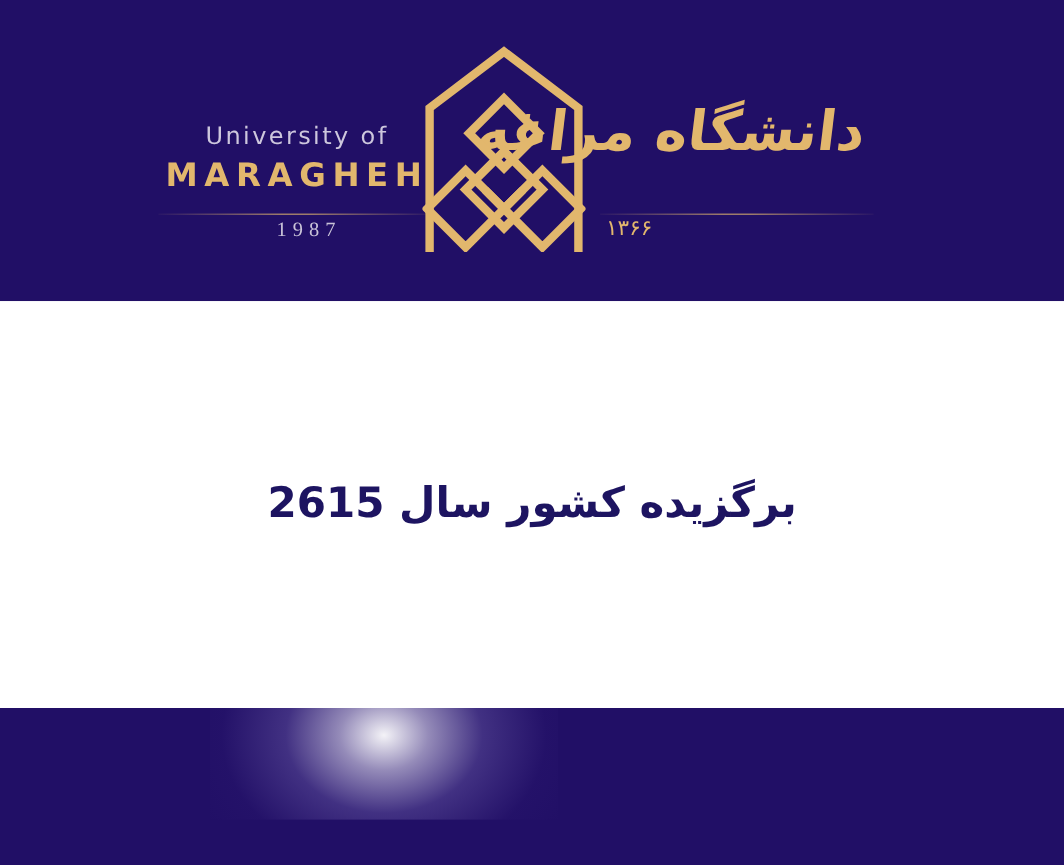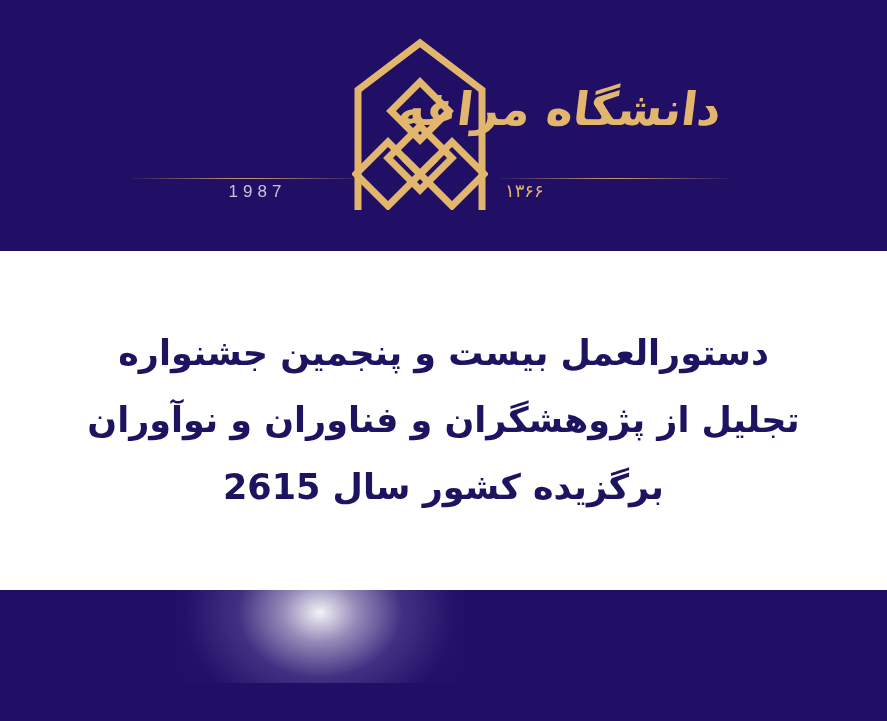--- a/index.html
+++ b/index.html
@@ -65,21 +65,21 @@
     margin-top: 6px;
     white-space: nowrap;
     direction: ltr;
   }
   .logo-year-latin {
     position: absolute;
     left: 165px;
     top: 182px;
     width: 185px;
     text-align: center;
-    font-family: Liberation Sans, sans-serif;
+    font-family: Liberation Serif, serif;
     font-size: 17px;
     letter-spacing: 5px;
     color: #c9c3d8;
     direction: ltr;
   }
 
   
   .logo-rule {
     position: absolute;
     top: 178px;
@@ -184,20 +184,24 @@
   }
 </style>
 </head>
 <body>
 
 <div class="slide">
 
   <div class="header-band">
     <div class="logo-lockup">
 
+      <div class="logo-latin">
+        <div class="logo-university-of">University of</div>
+        <div class="logo-maragheh">MARAGHEH</div>
+      </div>
 
       <div class="logo-year-latin">1987</div>
 
       <div class="logo-rule left"></div>
       <div class="logo-rule right"></div>
 
       <div class="logo-persian">
         <div class="logo-persian-name">دانشگاه مراغه</div>
       </div>
 
@@ -221,22 +225,20 @@
           <g fill="none" stroke="#e2b76d" stroke-width="7">
             <path d="M 52 120 L 68 136 L 84 120"></path>
           </g>
         </svg>
       </div>
 
     </div>
   </div>
 
   <div class="title-panel">
-    <div class="title-line">دستورالعمل بیست و پنجمین جشنواره</div>
-    <div class="title-line">تجلیل از پژوهشگران و فناوران و نوآوران</div>
     <div class="title-line">برگزیده کشور سال 2615</div>
   </div>
 
   <div class="footer-band">
     <div class="footer-glow"></div>
   </div>
 
 </div>
 
 </body></html>

